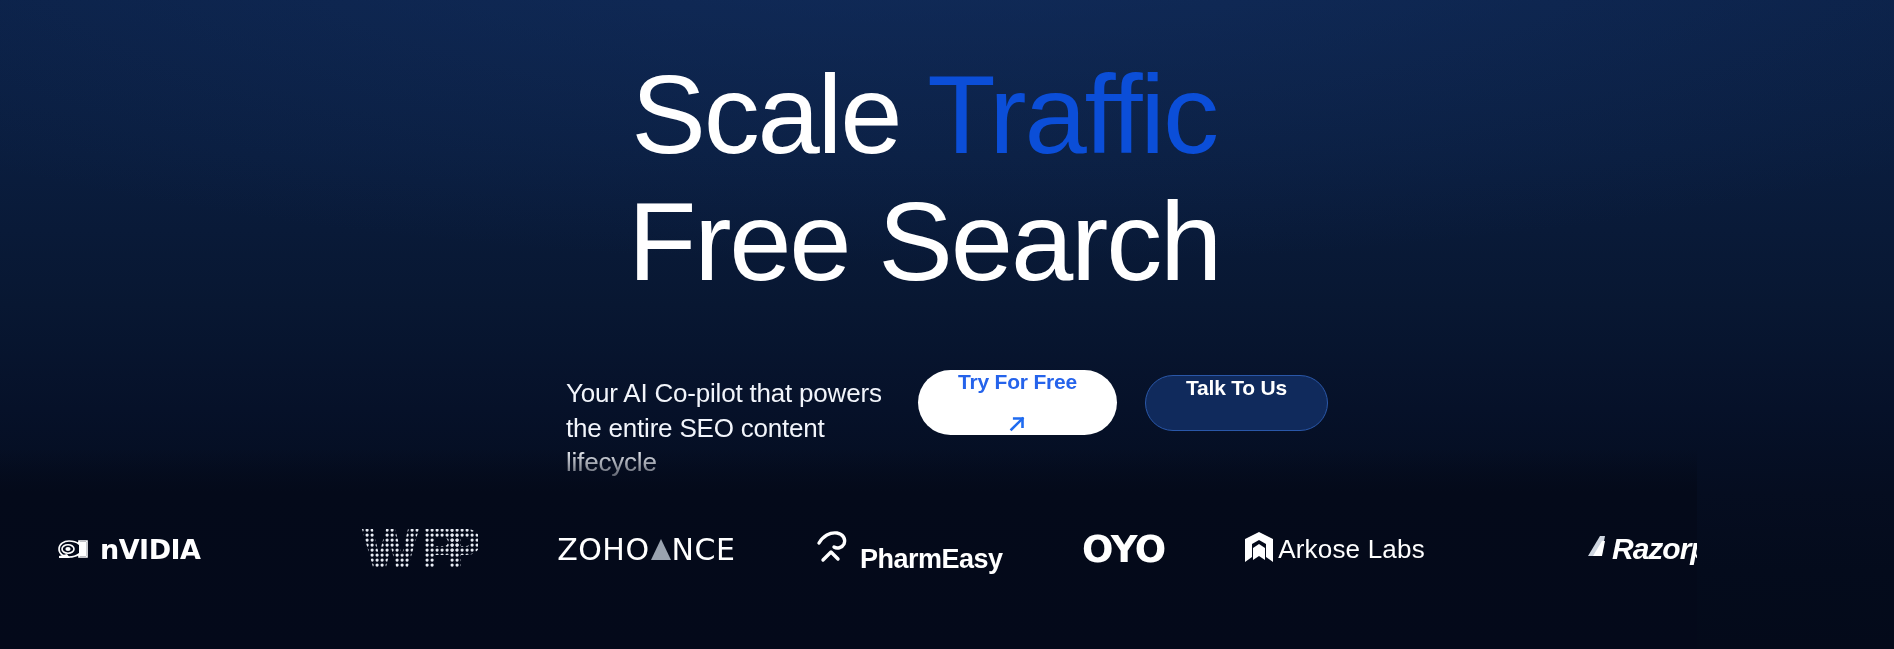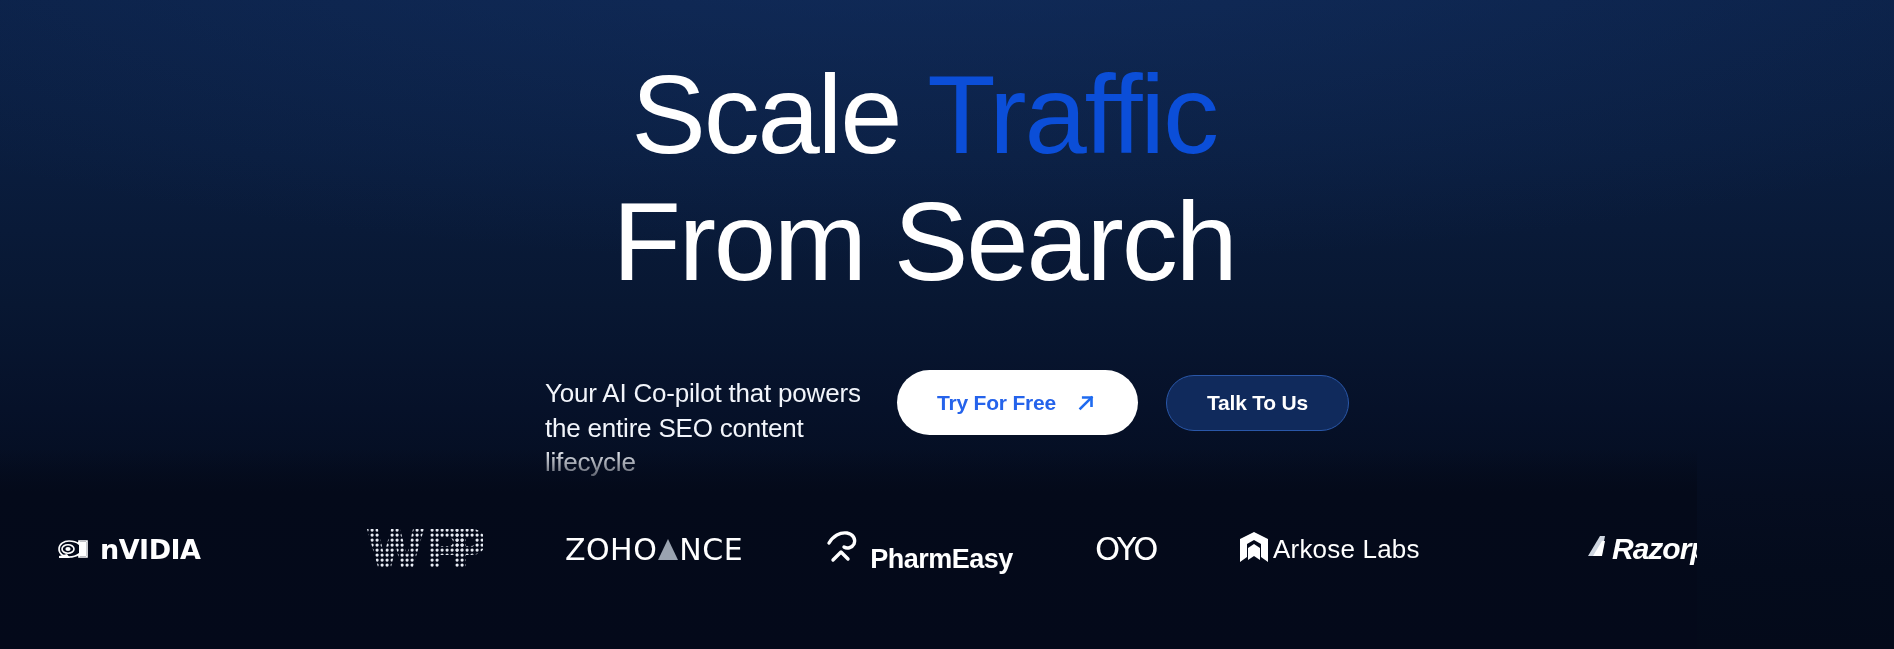--- a/index.html
+++ b/index.html
@@ -81,20 +81,21 @@
   }
 
   .btn {
     border: none;
     cursor: pointer;
     font-family: inherit;
     display: inline-flex;
     align-items: center;
     justify-content: space-between;
     white-space: nowrap;
+    flex-direction: column;
   }
 
   .btn-primary {
     background: #ffffff;
     color: #2563eb;
     border-radius: 60px;
     height: 65px;
     padding: 0 40px;
     gap: 18px;
     font-size: 21px;
@@ -194,22 +195,22 @@
   .pharmeasy .pe-word {
     font-size: 27px;
     font-weight: 700;
     letter-spacing: -0.5px;
     color: #fff;
     margin-top: 20px;
   }
 
   
   .oyo-word {
-    font-size: 32px;
-    font-weight: 400;
+    font-size: 37px;
+    font-weight: 700;
     letter-spacing: -1.5px;
     color: #fff;
     font-family: "DejaVu Sans", sans-serif;
   }
 
   
   .arkose { gap: 4px; }
   .arkose .ak-word {
     font-size: 26px;
     font-weight: 500;
@@ -236,21 +237,21 @@
     color: #fff;
   }
 </style>
 </head>
 <body>
 
 <div class="hero">
 
   <div class="headline-block">
     <span class="headline-line"><span>Scale </span><span class="accent">Traffic</span></span>
-    <span class="headline-line">From Search</span>
+    <span class="headline-line">Free Search</span>
   </div>
 
   <div class="sub-row">
 
     <p class="subtitle">Your AI Co-pilot that powers the entire SEO content lifecycle</p>
 
     <div class="cta-group">
 
       <button class="btn btn-primary">
         <span>Try For Free</span>

